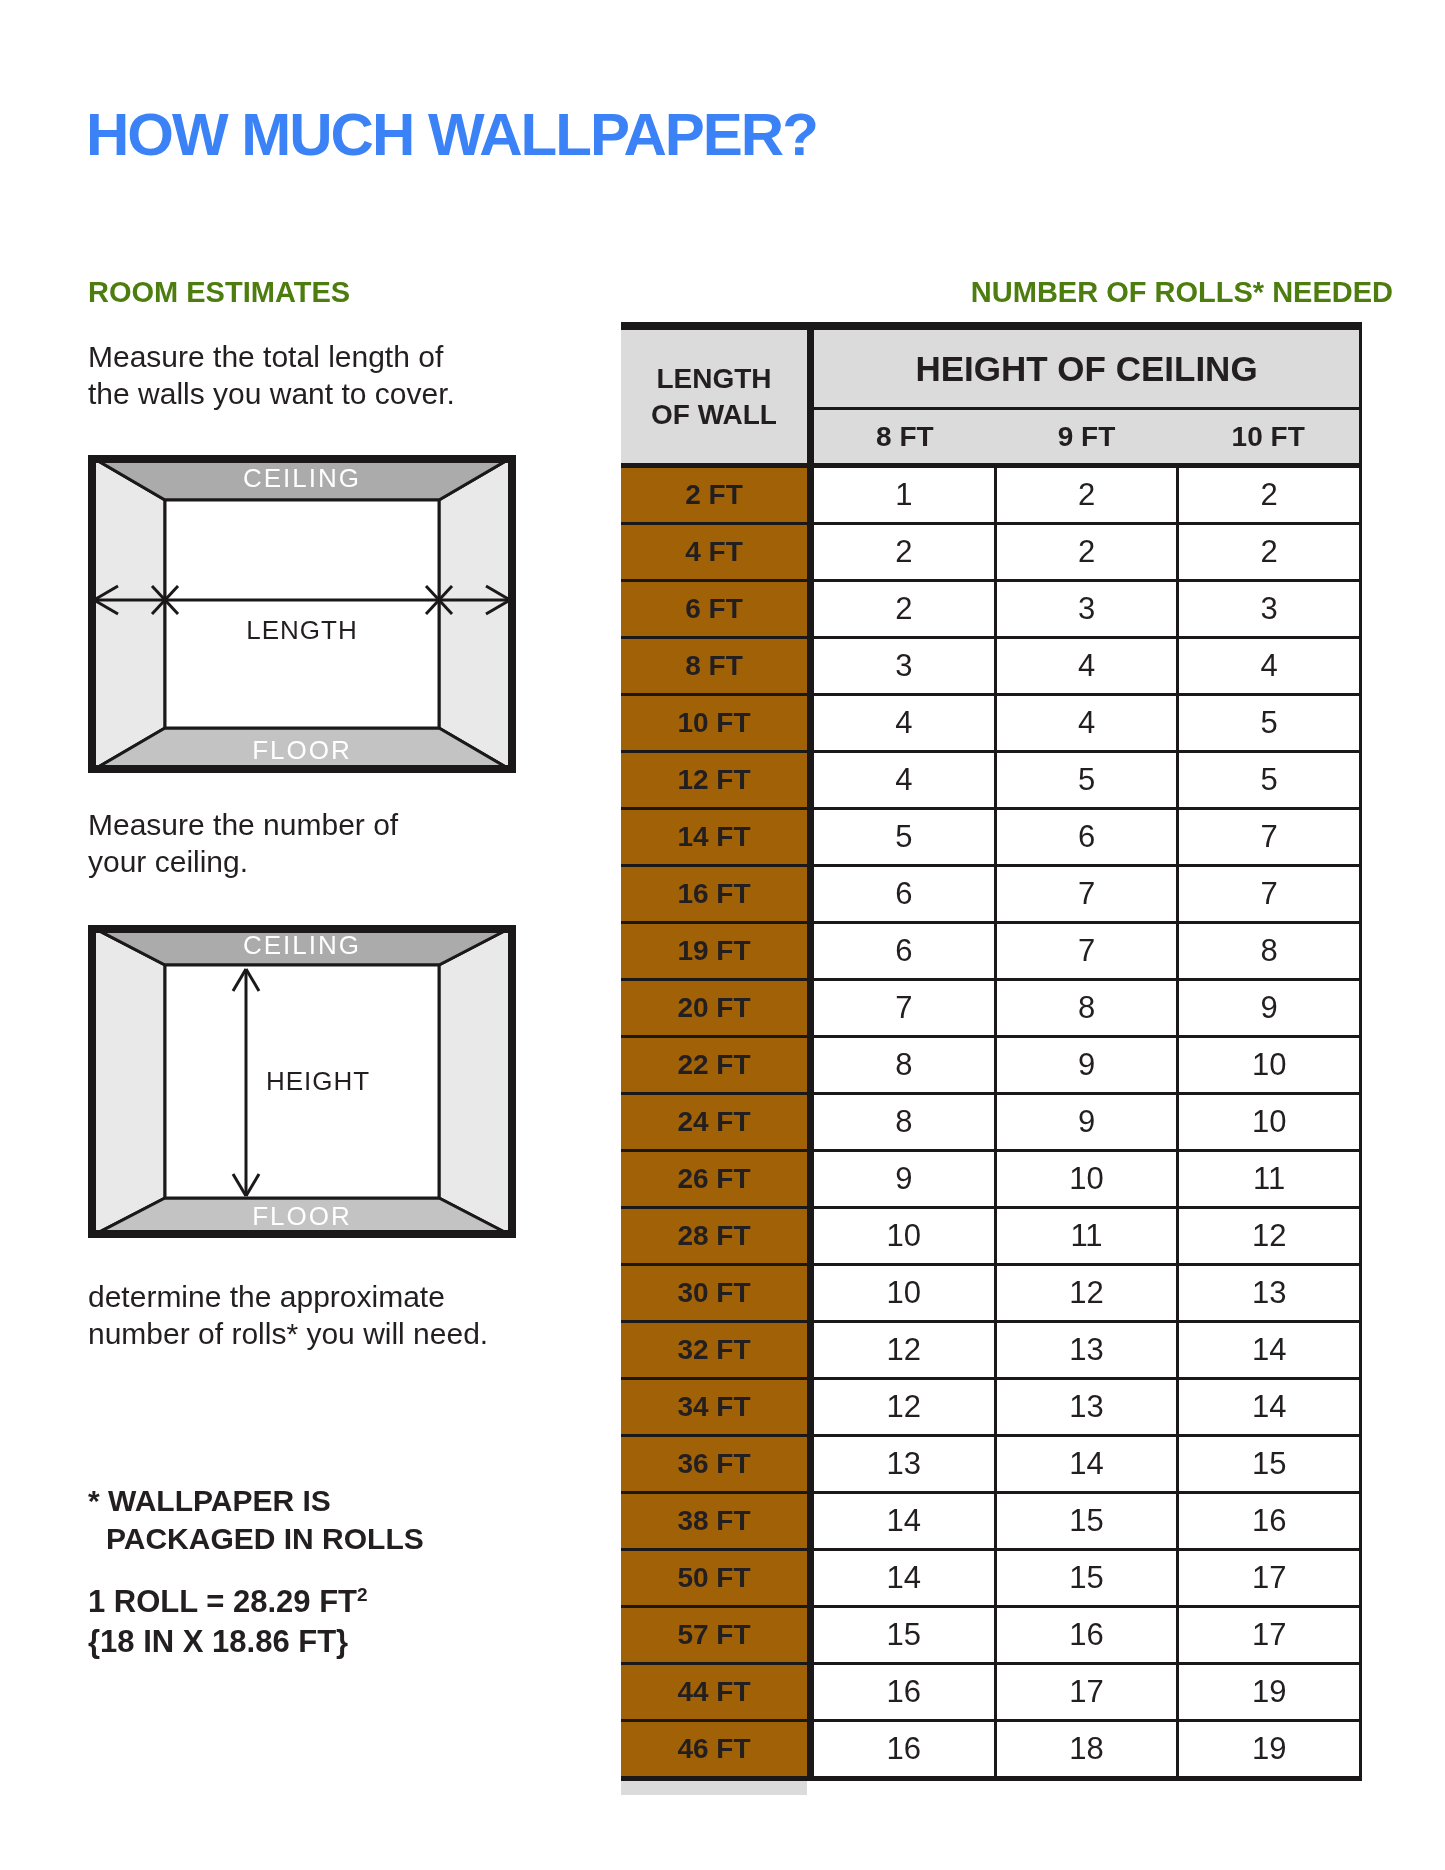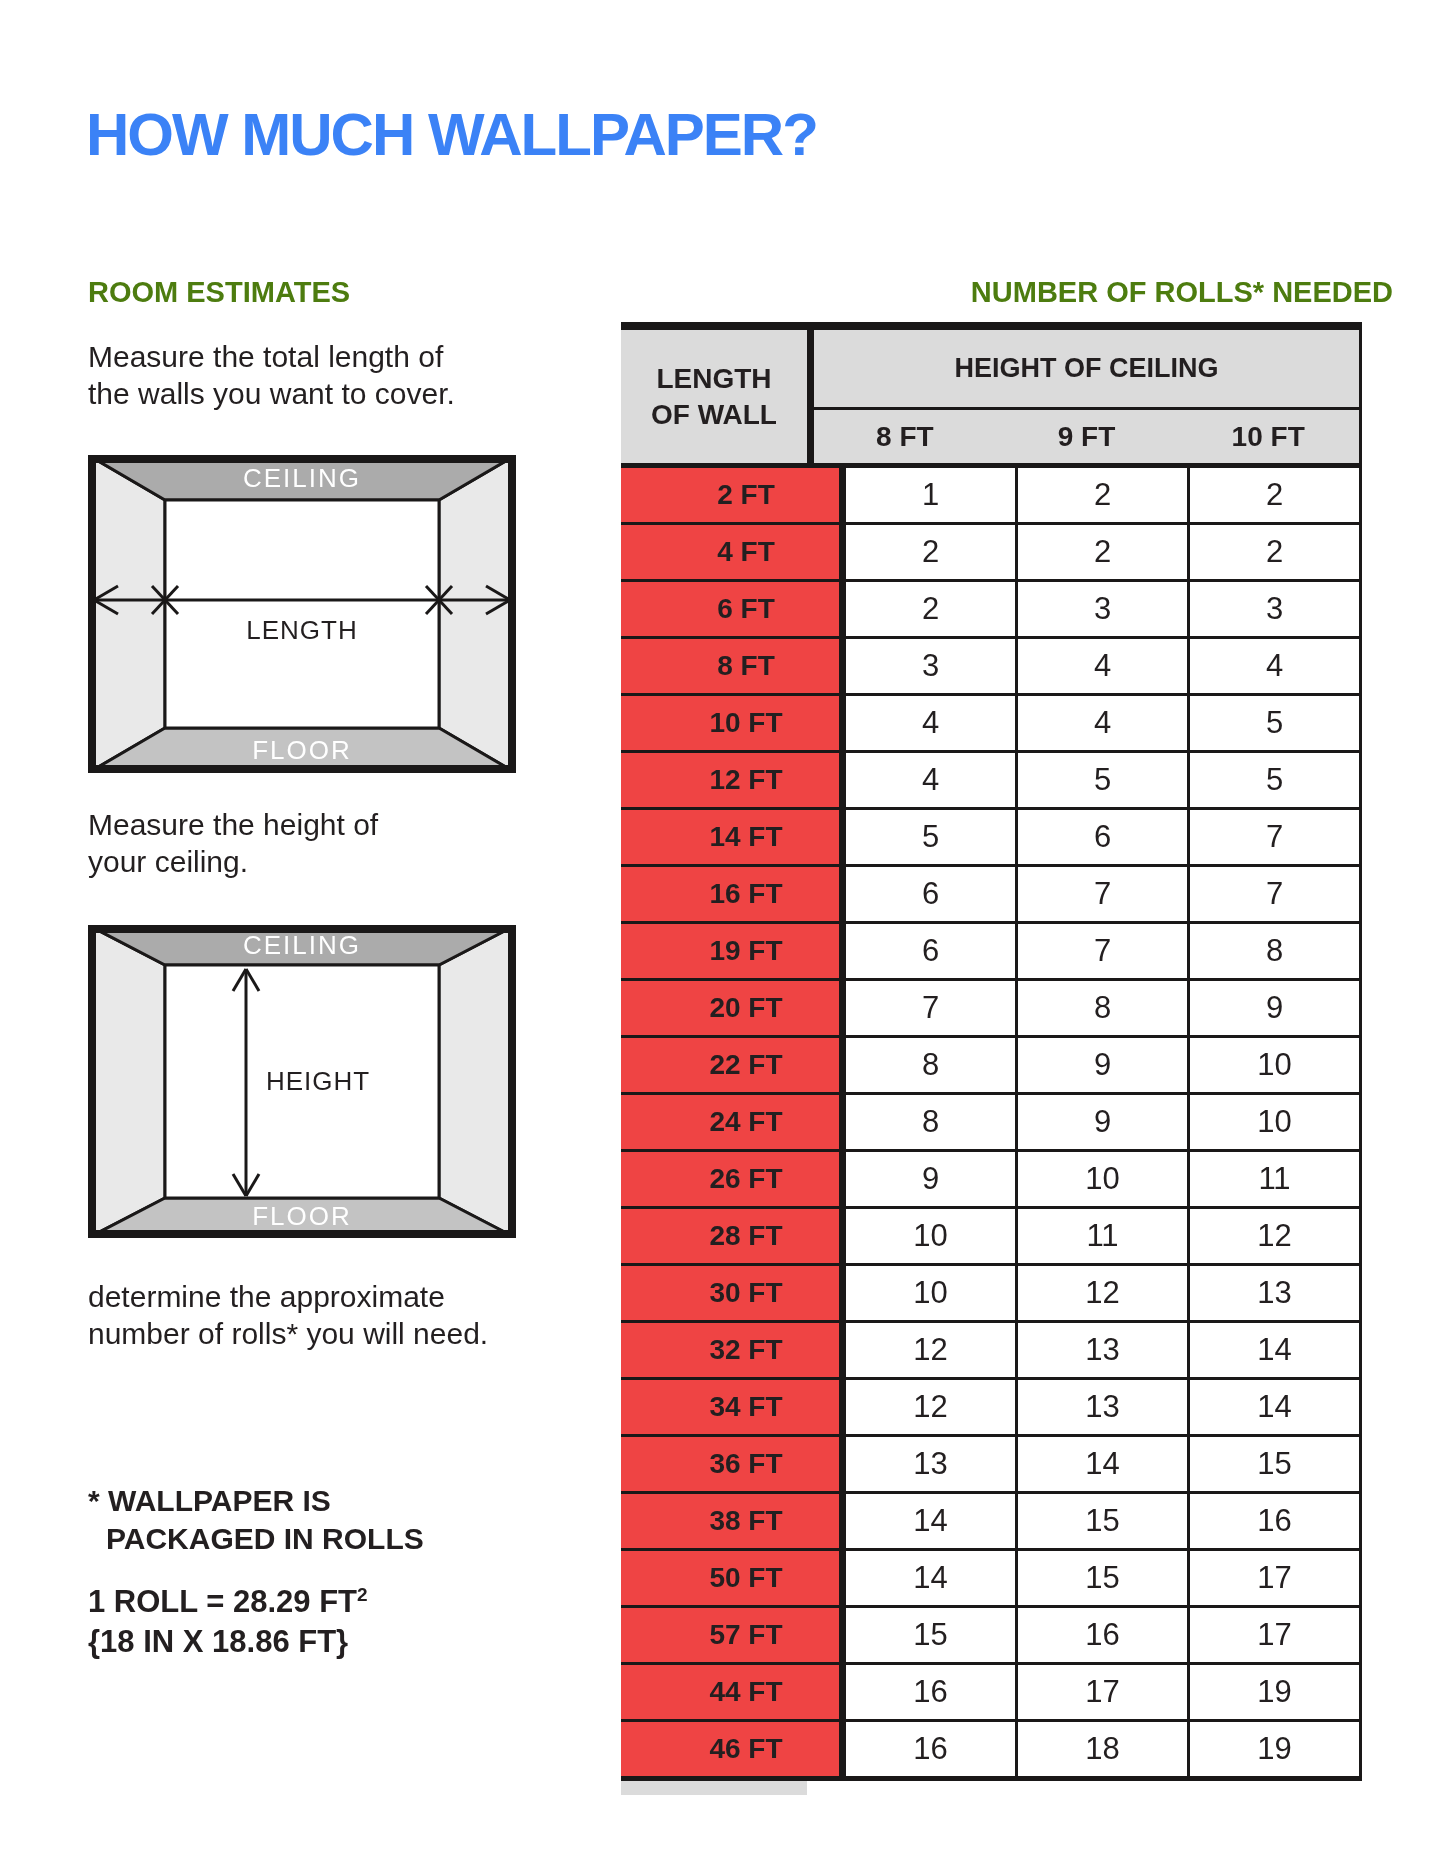--- a/index.html
+++ b/index.html
@@ -40,30 +40,30 @@
   .t-hdr{display:flex;}
   .t-hdr-left{
     width:186px;border-right:7px solid #1a1818;background:#dbdbdb;
     display:flex;align-items:center;justify-content:center;text-align:center;
     font-weight:bold;font-size:28px;line-height:36px;height:133px;
   }
   .t-hdr-right{flex:1;display:flex;flex-direction:column;border-right:3px solid #1a1818;}
   .t-hdr-group{
     height:77px;background:#dbdbdb;border-bottom:3px solid #1a1818;
     display:flex;align-items:center;justify-content:center;
-    font-weight:bold;font-size:27px;
+    font-weight:bold;font-size:35px;
   }
   .t-hdr-cols{height:53px;background:#dbdbdb;display:flex;}
   .t-hdr-col{flex:1;display:flex;align-items:center;justify-content:center;font-weight:bold;font-size:28px;}
   .t-hdr-bottom{height:5px;background:#1a1818;}
   .trow{display:flex;height:54px;border-bottom:3px solid #1a1818;}
   .trow:last-child{border-bottom:5px solid #1a1818;}
   .trow-label{
-    width:186px;border-right:7px solid #1a1818;background:#ef4444;
-    display:flex;align-items:center;justify-content:center;font-weight:bold;font-size:28px;padding-left:32px;
+    width:186px;border-right:7px solid #1a1818;background:#a16207;
+    display:flex;align-items:center;justify-content:center;font-weight:bold;font-size:28px;
   }
   .tcell{
     flex:1;background:#ffffff;border-right:3px solid #1a1818;
     display:flex;align-items:center;justify-content:center;font-size:31px;
   }
   .t-stub{width:186px;height:14px;background:#dbdbdb;}
 </style>
 </head>
 <body>
 
@@ -96,21 +96,21 @@
       <line x1="338" y1="131" x2="364" y2="159"></line>
       <line x1="338" y1="159" x2="364" y2="131"></line>
     </g>
     <text x="214" y="32" text-anchor="middle" class="room-label-light">CEILING</text>
     <text x="214" y="184" text-anchor="middle" class="room-label-dark">LENGTH</text>
     <text x="214" y="304" text-anchor="middle" class="room-label-light">FLOOR</text>
   </svg>
 </div>
 
 <div class="abs para para2">
-  <div>Measure the height of</div>
+  <div>Measure the number of</div>
   <div>your ceiling.</div>
 </div>
 
 <div class="abs diagram diagram2">
   <svg width="428" height="313" viewBox="0 0 428 313">
     <polygon points="0,0 77,40 77,273 0,313" fill="#e9e9e9" stroke="#1a1818" stroke-width="3"></polygon>
     <polygon points="428,0 351,40 351,273 428,313" fill="#e9e9e9" stroke="#1a1818" stroke-width="3"></polygon>
     <polygon points="0,0 428,0 351,40 77,40" fill="#ababab" stroke="#1a1818" stroke-width="3"></polygon>
     <polygon points="0,313 77,273 351,273 428,313" fill="#c3c3c3" stroke="#1a1818" stroke-width="3"></polygon>
     <rect x="77" y="40" width="274" height="233" fill="#ffffff" stroke="#1a1818" stroke-width="3"></rect>

